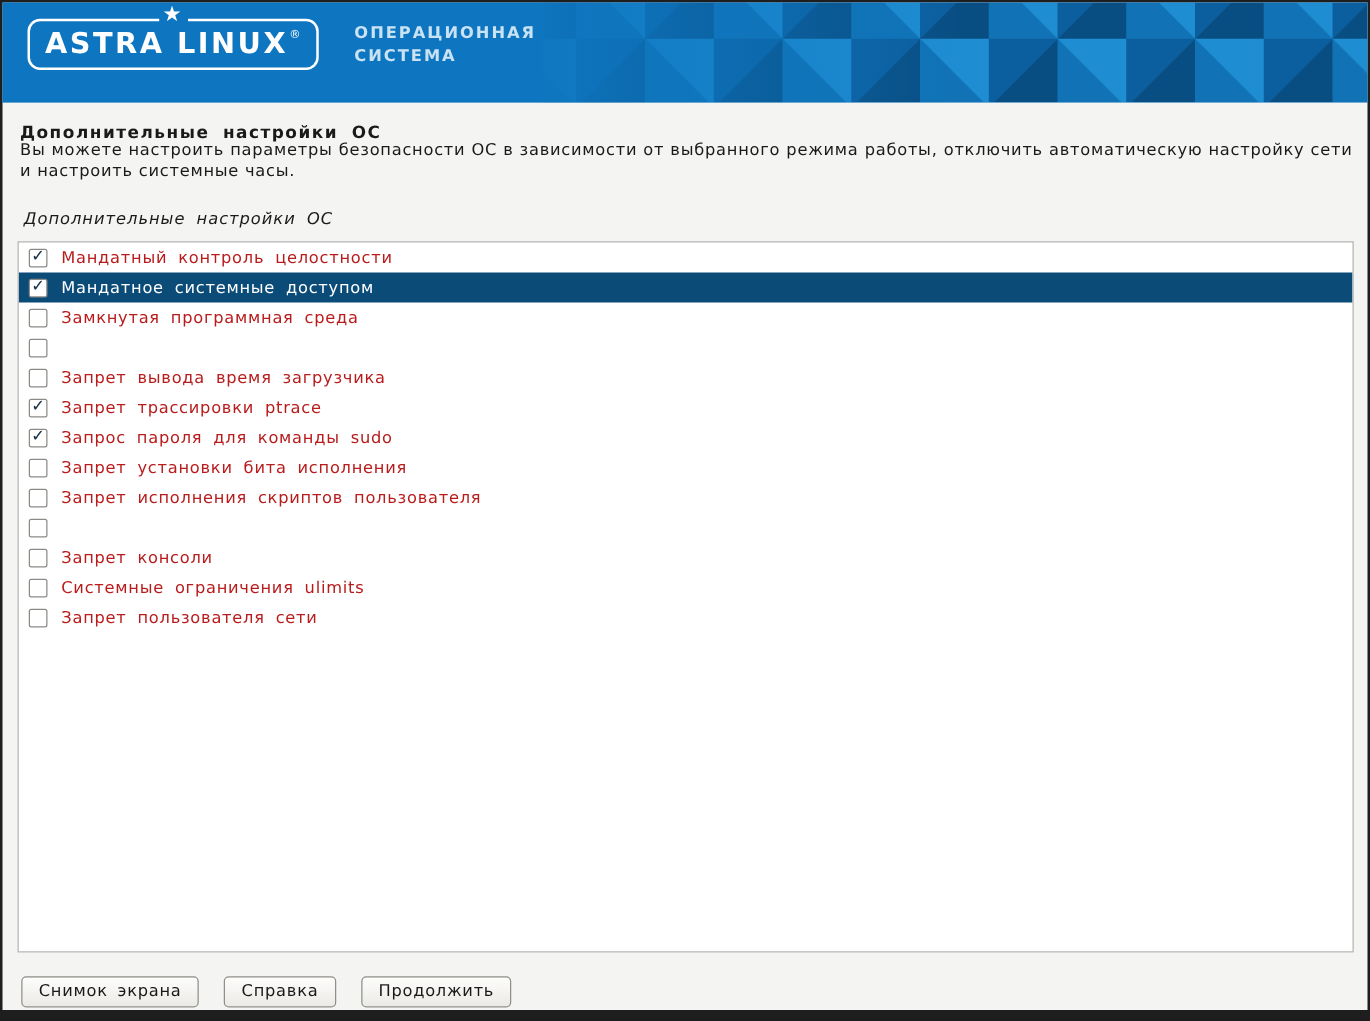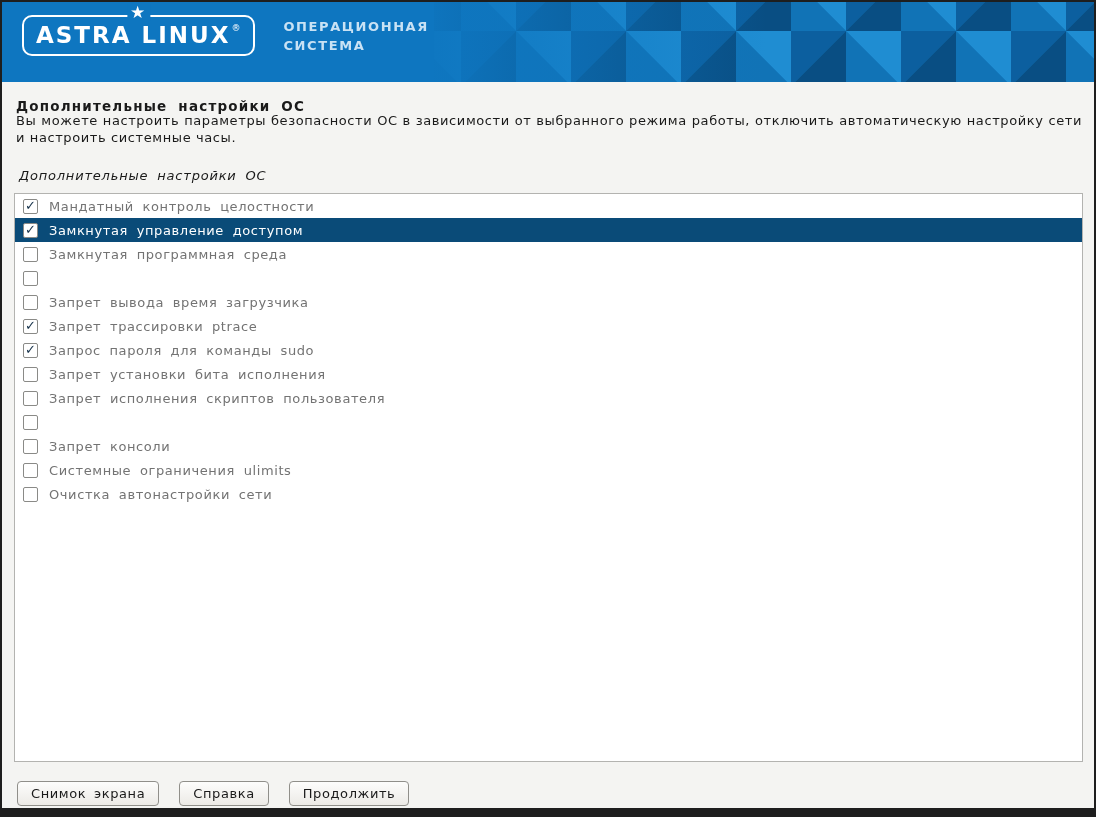--- a/index.html
+++ b/index.html
@@ -106,21 +106,21 @@
     border-radius:2px;
     display:flex; align-items:center; justify-content:center;
     font-size:13px; font-weight:bold; color:#16324a;
     flex:0 0 auto;
   }
   .checkbox .check { position:relative; top:-1px; }
   .row-label {
     margin-left:11px;
     font-size:13px;
     letter-spacing:0.6px; word-spacing:4px;
-    color:#737373;
+    color:#b91c1c;
     white-space:nowrap;
   }
   .list-row.selected .row-label { color:#ffffff; }
 
   
   .footer {
     position:absolute; left:0; top:779px;
     width:100%;
     display:flex; align-items:center;
     padding:0 15px;
@@ -203,21 +203,21 @@
         <span class="checkbox">
             <span class="check">✓</span>
           </span>
         <span class="row-label">Мандатный контроль целостности</span>
       </div>
 
       <div class="list-row selected">
         <span class="checkbox">
             <span class="check">✓</span>
           </span>
-        <span class="row-label">Замкнутая управление доступом</span>
+        <span class="row-label">Мандатное системные доступом</span>
       </div>
 
       <div class="list-row">
         <span class="checkbox">
             <span class="check"></span>
           </span>
         <span class="row-label">Замкнутая программная среда</span>
       </div>
 
       <div class="list-row">
@@ -278,21 +278,21 @@
         <span class="checkbox">
             <span class="check"></span>
           </span>
         <span class="row-label">Системные ограничения ulimits</span>
       </div>
 
       <div class="list-row">
         <span class="checkbox">
             <span class="check"></span>
           </span>
-        <span class="row-label">Очистка автонастройки сети</span>
+        <span class="row-label">Запрет пользователя сети</span>
       </div>
 
     </div>
 
     <div class="footer">
       <button class="btn">Снимок экрана</button>
       <button class="btn">Справка</button>
       <button class="btn btn-continue">Продолжить</button>
     </div>
 

